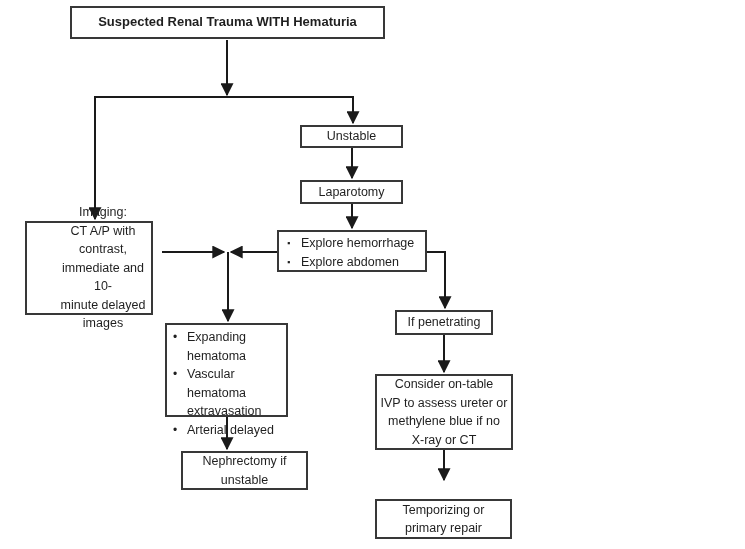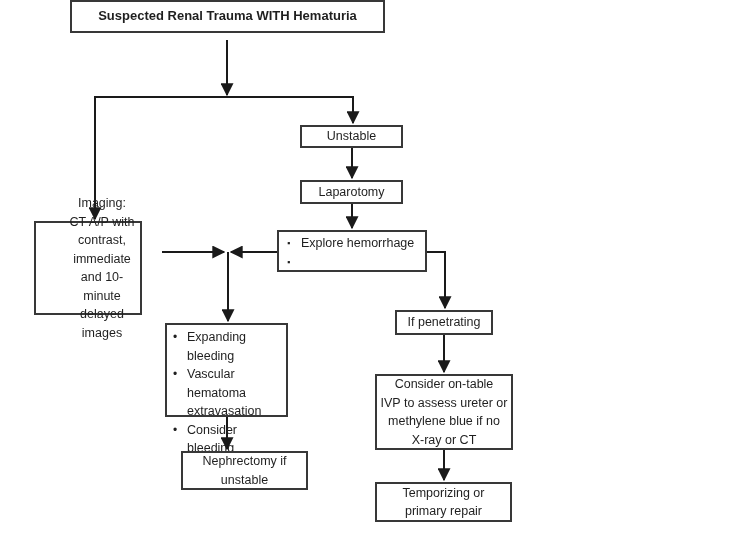--- a/index.html
+++ b/index.html
@@ -34,32 +34,32 @@
     line-height: 18.5px;
     display: flex;
     align-items: center;
     justify-content: center;
     text-align: center;
   }
   .node .txt {
     white-space: pre-line;
   }
   .node.title-box {
-    left: 70px; top: 0; width: 315px; height: 33px;
+    left: 70px; top: 6px; width: 315px; height: 33px;
     font-weight: bold;
     font-size: 13px;
   }
   .node.stable-box      { left: 42px;  top: 123px; width: 106px; height: 23px; }
   .node.unstable-box    { left: 300px; top: 125px; width: 103px; height: 23px; }
   .node.laparotomy-box  { left: 300px; top: 180px; width: 103px; height: 24px; }
-  .node.imaging-box     { left: 34px;  top: 221px; width: 108px; height: 94px; padding-left: 28px; }
+  .node.imaging-box     { left: 25px;  top: 221px; width: 128px; height: 94px; padding-left: 28px; }
   .node.nephrectomy-box { left: 163px; top: 451px; width: 127px; height: 39px; margin-left: 18px; }
   .node.ifpen-box       { left: 395px; top: 310px; width: 98px;  height: 25px; }
   .node.consider-box    { left: 375px; top: 374px; width: 138px; height: 76px; }
-  .node.temporizing-box { left: 375px; top: 482px; width: 137px; height: 40px; }
+  .node.temporizing-box { left: 375px; top: 499px; width: 137px; height: 40px; }
 
   .node.list-box {
     align-items: flex-start;
     justify-content: flex-start;
     text-align: left;
     flex-direction: column;
   }
   .node.control-box {
     left: 277px; top: 230px; width: 150px; height: 42px;
     padding: 2px 4px 0 8px;
@@ -132,37 +132,38 @@
 images</span>
   </div>
 
   <div class="node list-box control-box">
     <div class="list-item">
       <span class="bullet">▪</span>
       <span class="itext">Explore hemorrhage</span>
     </div>
     <div class="list-item">
       <span class="bullet">▪</span>
+      <span class="itext">Explore abdomen</span>
     </div>
   </div>
 
   <div class="node list-box findings-box">
     <div class="list-item">
       <span class="bullet">•</span>
       <span class="itext">Expanding
-bleeding</span>
+hematoma</span>
     </div>
     <div class="list-item">
       <span class="bullet">•</span>
       <span class="itext">Vascular hematoma
 extravasation</span>
     </div>
     <div class="list-item">
       <span class="bullet">•</span>
-      <span class="itext">Consider bleeding</span>
+      <span class="itext">Arterial delayed</span>
     </div>
   </div>
 
   <div class="node nephrectomy-box">
     <span class="txt">Nephrectomy if
 unstable</span>
   </div>
 
   <div class="node ifpen-box">
     <span class="txt">If penetrating</span>

